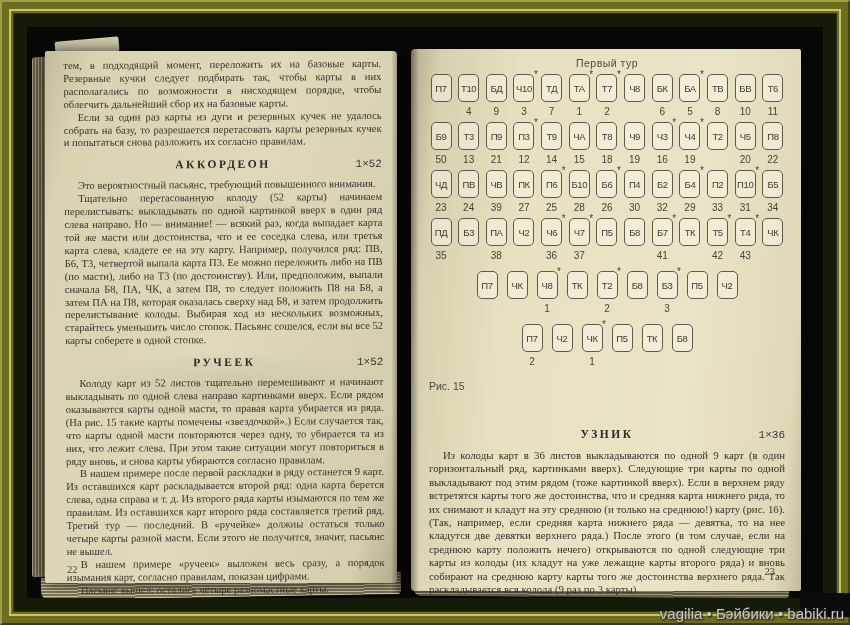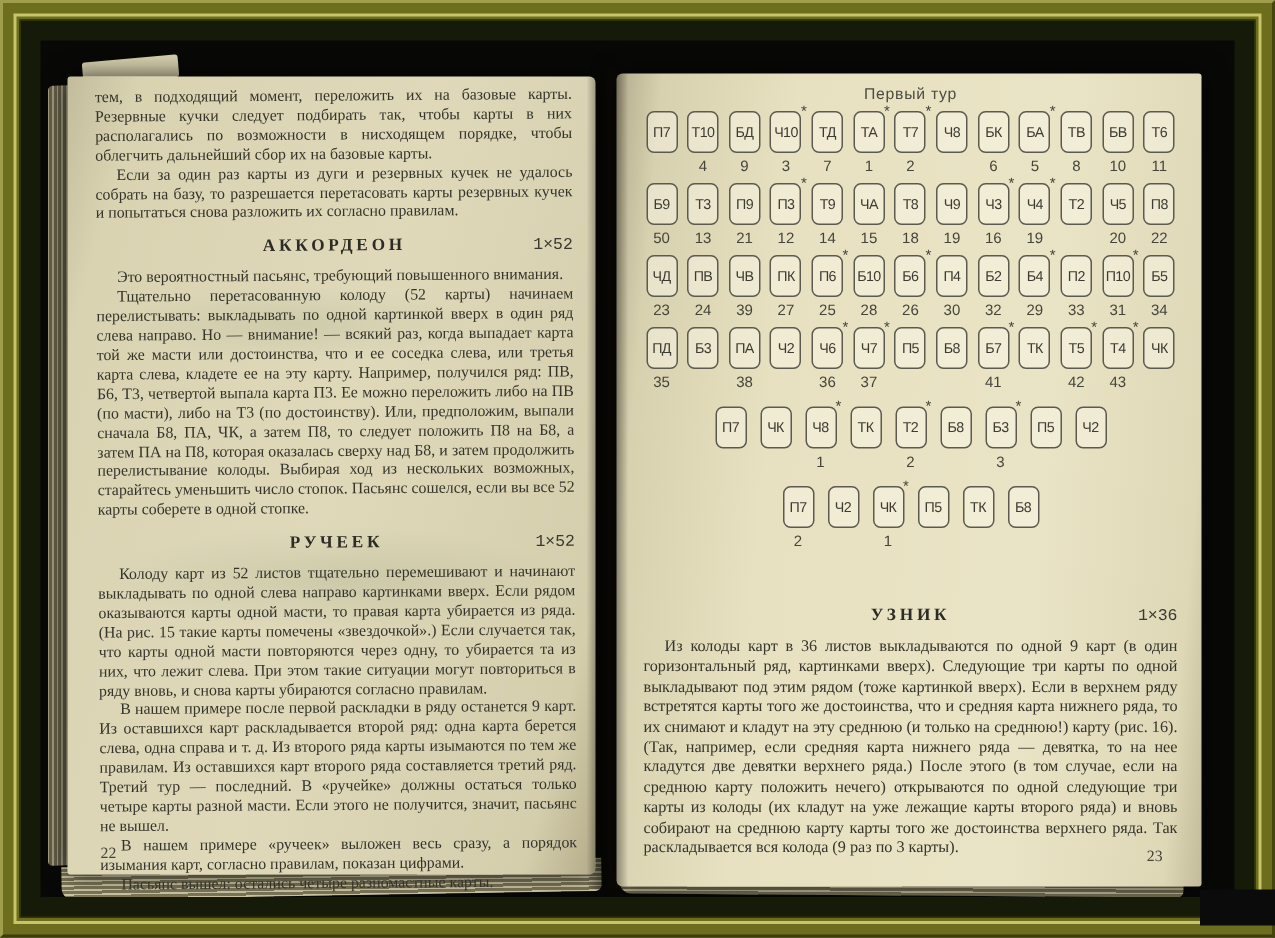--- a/index.html
+++ b/index.html
@@ -404,26 +404,28 @@
                     <div class="card-box">ТК</div>
                     <div class="card-num"></div>
                   </div>
                   <div class="card-cell">
                     <div class="card-box">Б8</div>
                     <div class="card-num"></div>
                   </div>
                 </div>
               </div>
           </div>
+          <div class="figure-caption">Рис. 15</div>
         </div>
 
         <div class="section-heading uznik-heading">
           <span class="heading-title">УЗНИК</span>
           <span class="heading-count">1×36</span>
         </div>
         <p class="body-text">Из колоды карт в 36 листов выкладываются по одной 9 карт (в один горизонтальный ряд, картинками вверх). Следующие три карты по одной выкладывают под этим рядом (тоже картинкой вверх). Если в верхнем ряду встретятся карты того же достоинства, что и средняя карта нижнего ряда, то их снимают и кладут на эту среднюю (и только на среднюю!) карту (рис. 16). (Так, например, если средняя карта нижнего ряда — девятка, то на нее кладутся две девятки верхнего ряда.) После этого (в том случае, если на среднюю карту положить нечего) открываются по одной следующие три карты из колоды (их кладут на уже лежащие карты второго ряда) и вновь собирают на среднюю карту карты того же достоинства верхнего ряда. Так раскладывается вся колода (9 раз по 3 карты).</p>
       </div>
       <div class="page-number pn-right">23</div>
     </div>
   </div>
 
   <div class="corner-black"></div>
+  <div class="watermark">vagilia • Бэйбики • babiki.ru</div>
 </div>
 
 </body></html>

